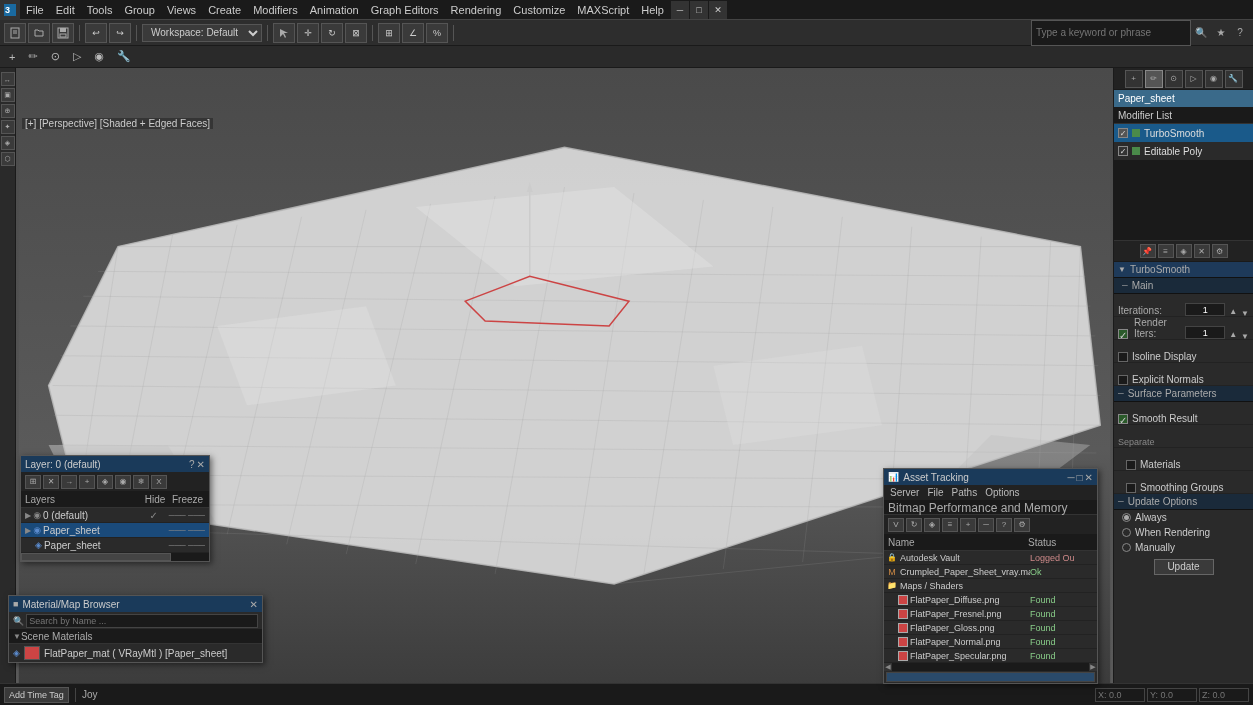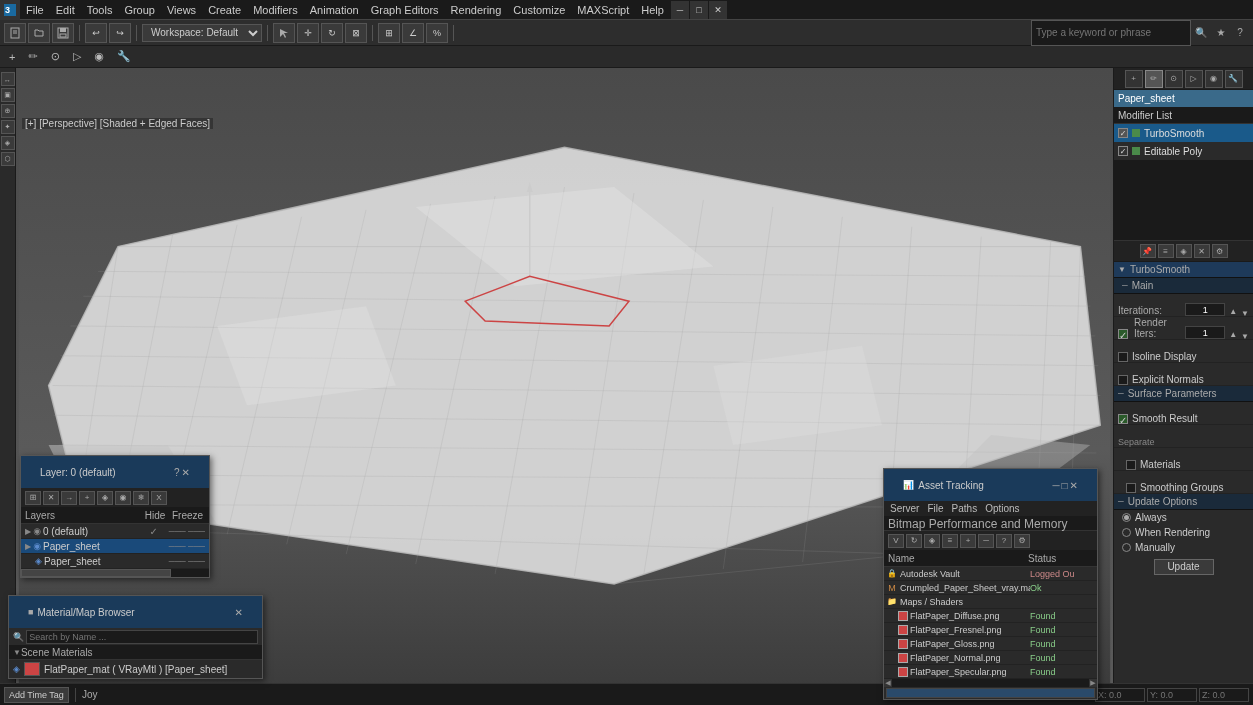--- a/index.html
+++ b/index.html
@@ -461,25 +461,25 @@
     }
 
     
     .float-panel {
       position: absolute;
       background: #2a2a2a;
       border: 1px solid #555;
       box-shadow: 2px 2px 6px rgba(0,0,0,0.5);
     }
     .panel-title {
-      height: 32px;
+      height: 16px;
       background: #1a3a5a;
       display: flex;
       align-items: center;
-      padding: 0 19px;
+      padding: 0 4px;
       font-size: 10px;
       color: #ccc;
       cursor: move;
       gap: 4px;
     }
 
     
     #layer-panel {
       left: 20px;
       top: 455px;

